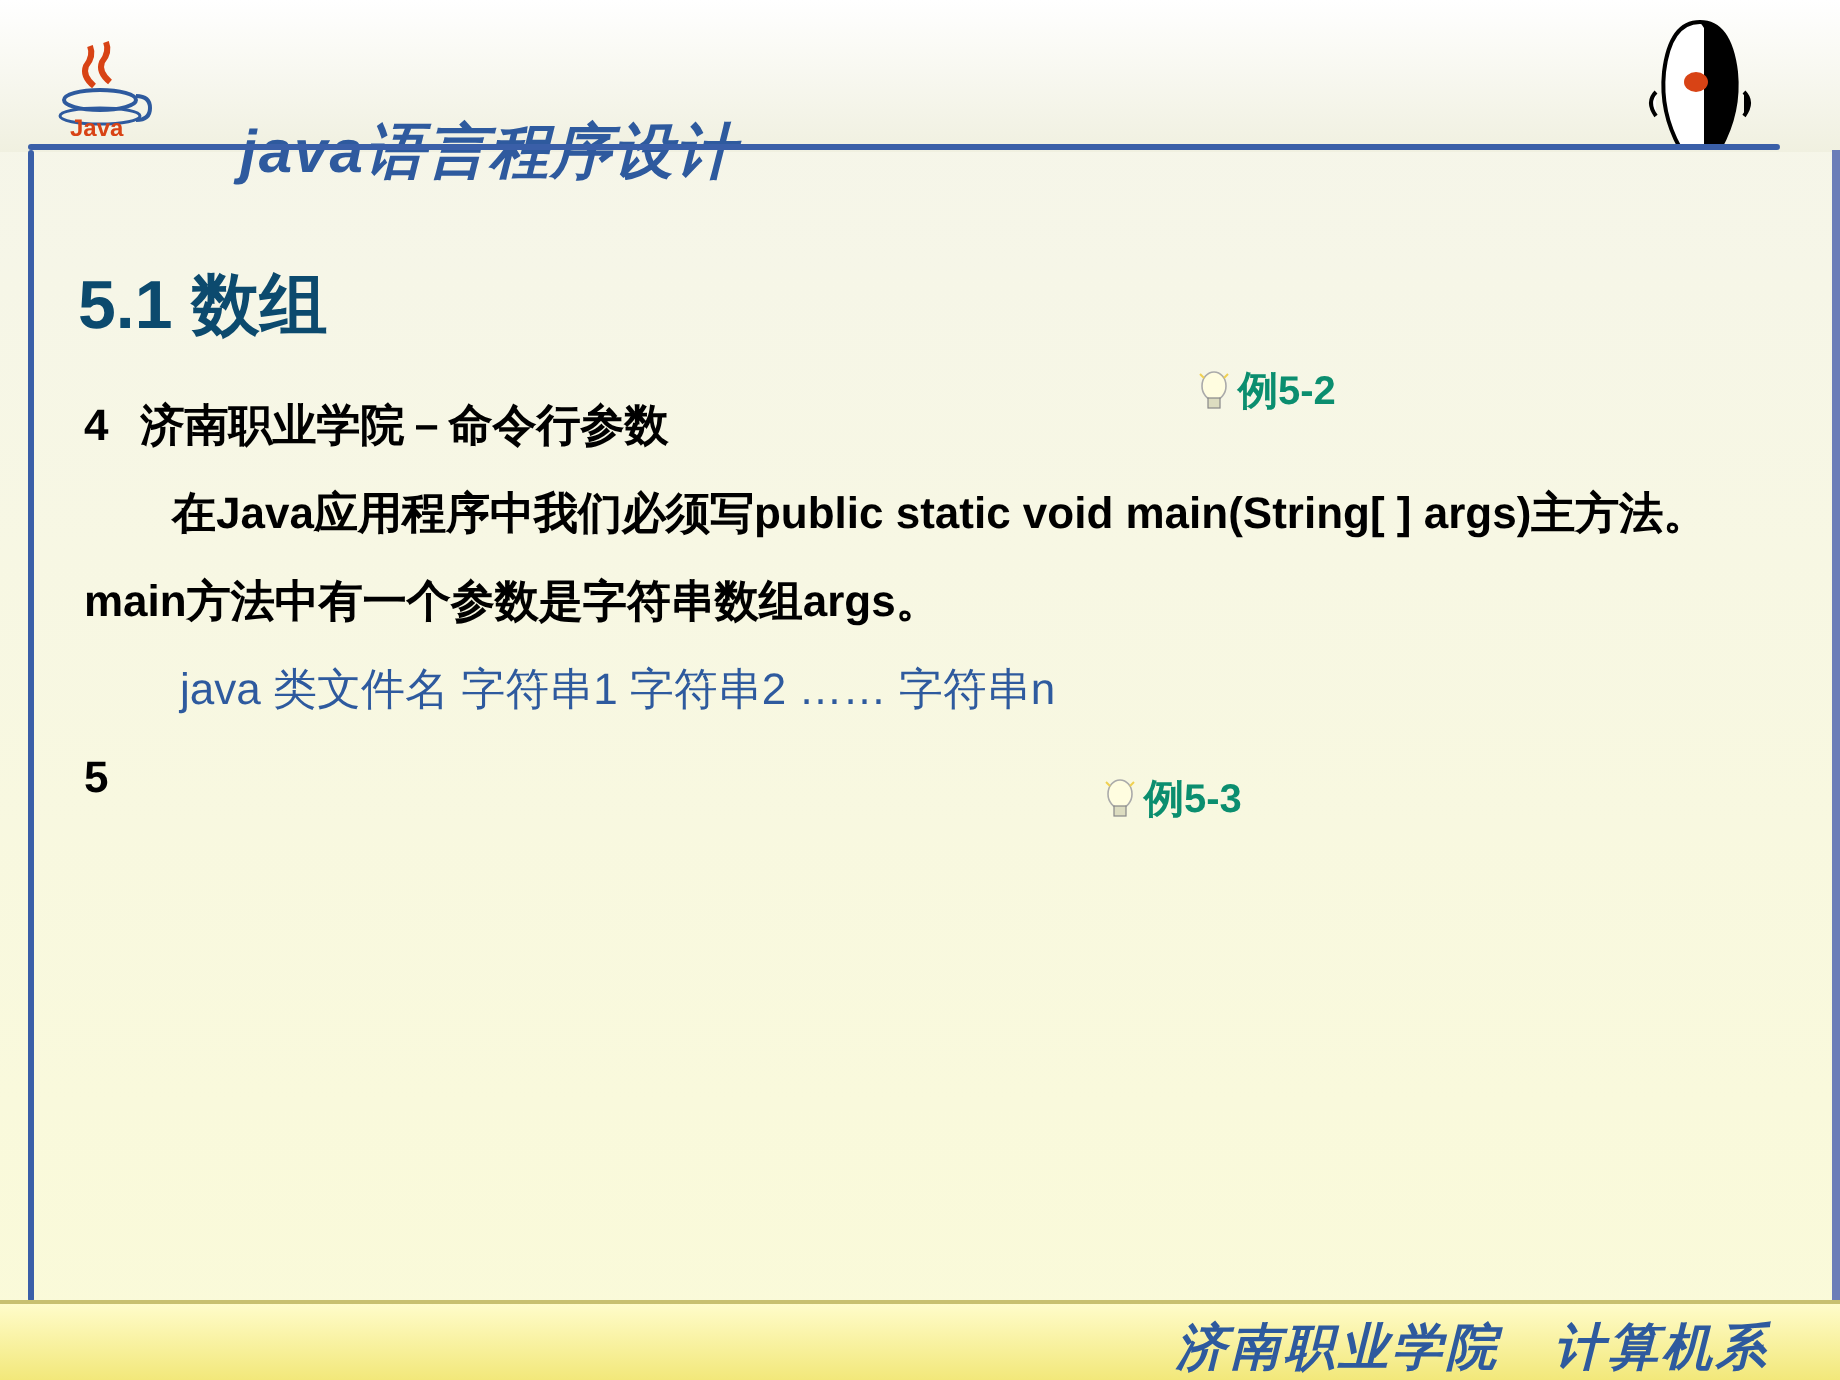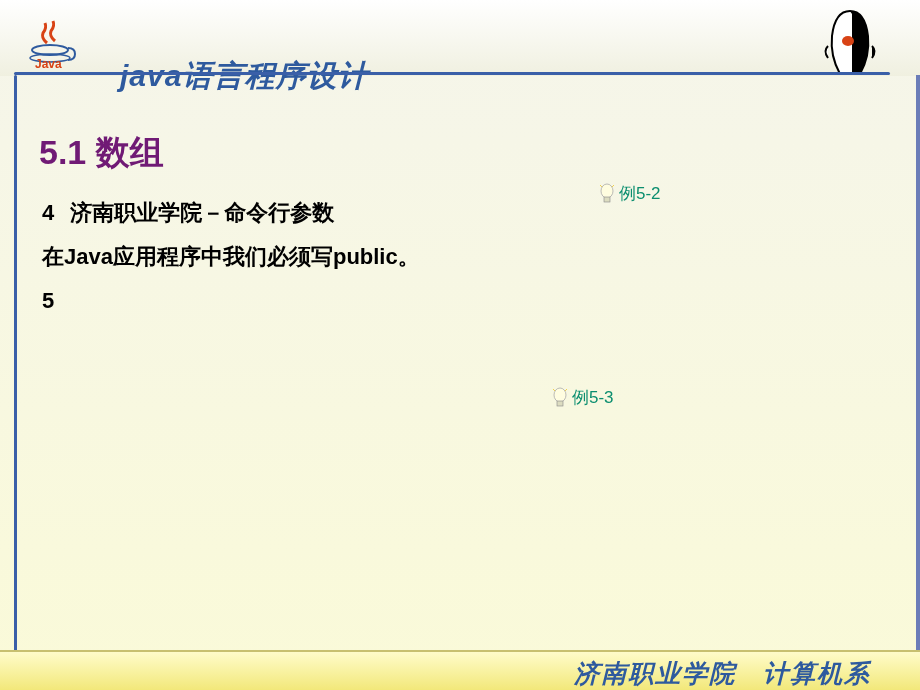--- a/index.html
+++ b/index.html
@@ -74,21 +74,21 @@
     }
     .content {
       position: absolute;
       left: 42px;
       top: 130px;
       right: 30px;
     }
     .section-title {
       font-size: 34px;
       font-weight: bold;
-      color: #701a75;
+      color: #0c4a6e;
       margin-bottom: 15px;
       margin-left: -3px;
     }
     .body-text {
       font-size: 22px;
       color: #000;
       line-height: 2;
       font-weight: bold;
     }
     .subsection-num {
@@ -102,22 +102,22 @@
     .blue-code {
       color: #2e5a9e;
       font-size: 22px;
       font-weight: normal;
       margin-left: 48px;
       line-height: 2;
     }
     .example-link {
       position: absolute;
       color: #0b8e6f;
-      font-size: 17px;
-      font-weight: normal;
+      font-size: 20px;
+      font-weight: bold;
       cursor: pointer;
     }
     .example-link.ex1 {
       left: 555px;
       top: 52px;
     }
     .example-link.ex2 {
       left: 508px;
       top: 256px;
     }
@@ -132,21 +132,21 @@
       position: absolute;
       bottom: 0;
       left: 0;
       right: 0;
       height: 40px;
       background: linear-gradient(to bottom, #fffcca 0%, #f2e87a 100%);
       border-top: 2px solid #c8c070;
     }
     .footer-text {
       position: absolute;
-      right: 49px;
+      right: 35px;
       top: 5px;
       font-size: 25px;
       font-weight: bold;
       font-style: italic;
       color: #2e5a9e;
       letter-spacing: 2px;
     }
     .row-with-num {
       display: flex;
       align-items: baseline;
@@ -194,22 +194,24 @@
         <line x1="17" y1="2" x2="15" y2="4" stroke="#f0d050" stroke-width="1"></line>
       </svg>
     </span><span>例5-2</span>
   </div>
 
   <div class="body-text">
     <div class="row-with-num">
       <span class="subsection-num">4</span>
       <span>济南职业学院－命令行参数</span>
     </div>
-    <div>在Java应用程序中我们必须写public。</div>
-  </div>
+    <div class="indent">在Java应用程序中我们必须写public static void main(String[ ] args)主方法。</div>
+    <div>main方法中有一个参数是字符串数组args。</div>
+  </div>
+  <div class="blue-code">java  类文件名  字符串1  字符串2 ……  字符串n</div>
 
   <div class="example-link ex2">
     <span class="bulb">
       <svg viewBox="0 0 20 24">
         <ellipse cx="10" cy="8" rx="6" ry="7" fill="#fffde0" stroke="#aaa" stroke-width="0.8"></ellipse>
         <rect x="7" y="14" width="6" height="5" fill="#dcdcc0" stroke="#888" stroke-width="0.6"></rect>
         <line x1="3" y1="2" x2="5" y2="4" stroke="#f0d050" stroke-width="1"></line>
         <line x1="17" y1="2" x2="15" y2="4" stroke="#f0d050" stroke-width="1"></line>
       </svg>
     </span><span>例5-3</span>

